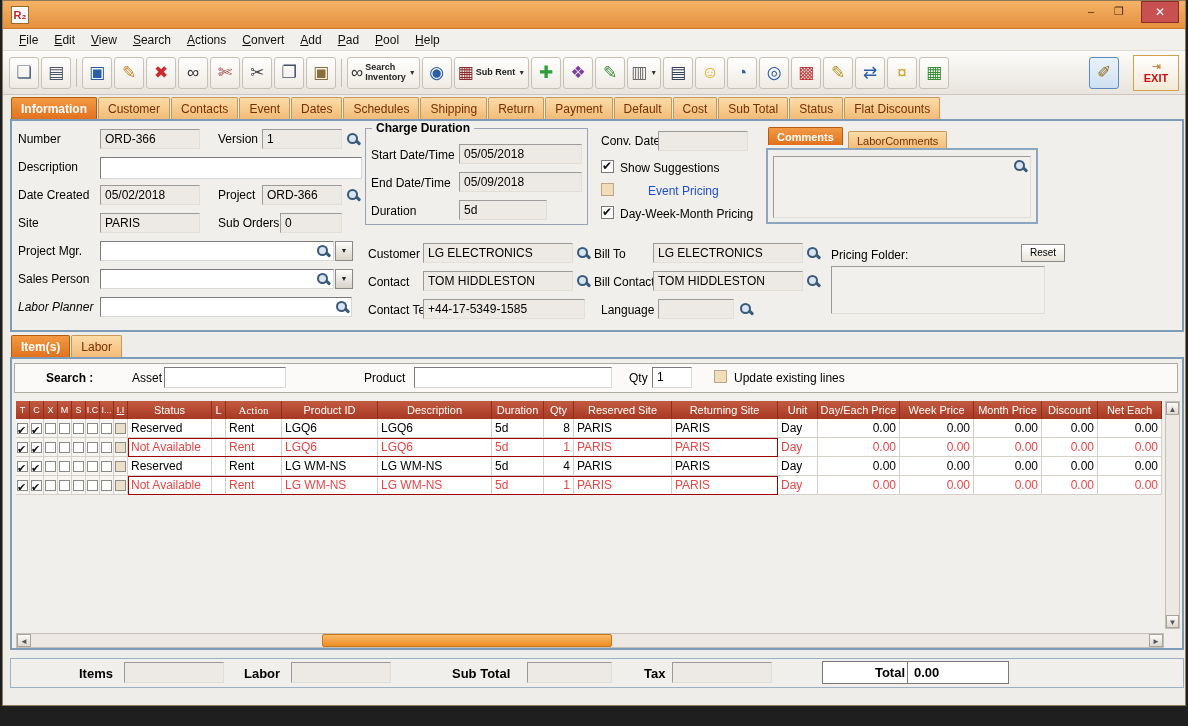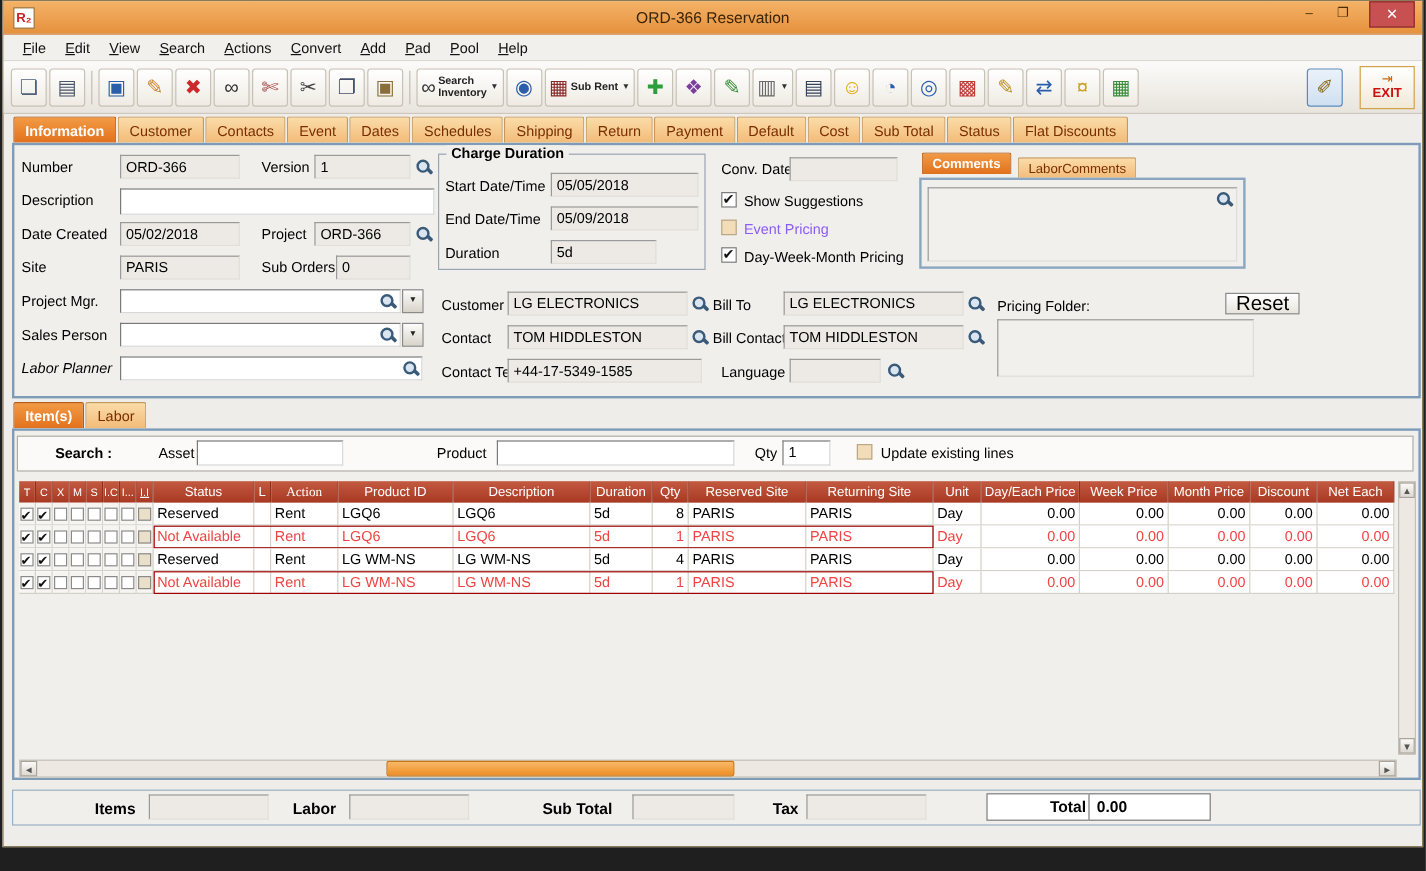--- a/index.html
+++ b/index.html
@@ -46,21 +46,21 @@
     border-radius:2px 2px 0 0; white-space:nowrap; }
   .tab.sel { background:linear-gradient(#F29A45,#E2711C); color:#fff; font-weight:bold; border-color:#B85A10; }
   .tab.small { height:18px; line-height:18px; font-size:11px; padding:0 8px; }
 
   
   .panel { position:absolute; left:7px; top:118px; width:1174px; height:213px; background:#F1EFEC; border:2px solid #7E9CB8; }
   .ipanel { position:absolute; left:7px; top:356px; width:1174px; height:293px; background:#F1EFEC; border:2px solid #7E9CB8; }
   .itabs { position:absolute; top:334px; left:8px; height:22px; display:flex; gap:1px; align-items:flex-end; }
 
   .lbl { position:absolute; font-size:12px; color:#000; white-space:nowrap; }
-  .lbl.dim { color:#8b5cf6; }
+  .lbl.dim { color:#1d4ed8;margin-left:28px; }
   .lbl.b { font-weight:bold; }
   .fld { position:absolute; height:20px; background:#EDEAE5; border:1px solid; border-color:#9A9A9A #E2DED8 #E2DED8 #9A9A9A;
     font-size:12px; padding:2px 4px; color:#000; overflow:hidden; white-space:nowrap; }
   .fld.white { background:#fff; border-color:#7A7A7A #D8D8D8 #D8D8D8 #7A7A7A; }
 
   .mag { position:absolute; width:15px; height:15px; }
   .mag::before { content:""; position:absolute; left:2px; top:2px; width:7px; height:7px;
     border:2px solid #3A5A7A; border-radius:50%; background:#D9E5F1; }
   .mag::after { content:""; position:absolute; left:10px; top:10px; width:6px; height:3px;
     background:#3A5A7A; transform:rotate(45deg); border-radius:1px; }
@@ -70,21 +70,21 @@
 
   .cbx { position:absolute; width:13px; height:13px; background:#fff; border:1px solid #7A7A7A; }
   .cbx.checked::before { content:"✔"; position:absolute; left:0px; top:-2px; font-size:12px; color:#111; }
   .cbx.disabled { background:#F2DDB8; border-color:#B8A888; }
 
   .groupbox { position:absolute; border:1px solid #9AA4B4; }
   .group-title { position:absolute; top:-8px; left:6px; background:#F1EFEC; padding:0 4px; font-size:12px; font-weight:bold; white-space:nowrap; }
 
   .comments-box { position:absolute; border:2px solid #8AA6C0; background:#F1EFEC; }
   .sunken { position:absolute; background:#F2F0ED; border:1px solid; border-color:#9A9A9A #E0DCD6 #E0DCD6 #9A9A9A; }
-  .reset-btn { position:absolute; height:18px; padding:0 8px; font-size:17px; line-height:16px;
+  .reset-btn { position:absolute; height:18px; padding:0 8px; font-size:10px; line-height:16px;
     background:linear-gradient(#FFFFFF,#E8E4DC); border:1px solid #8A8A8A; }
 
   
   .sstrip { position:absolute; left:2px; top:4px; width:1164px; height:30px; background:#FBFAF8; border:1px solid #B0ACA4; }
 
   
   .tbl { position:absolute; left:4px; top:42px; }
   .trow { display:flex; height:19px; background:#fff; position:relative; }
   .trow.hdr { height:18px; background:none; }
   .th { background:linear-gradient(#C25A40,#A83822); color:#fff; font-size:11px; height:18px; line-height:18px;
@@ -116,21 +116,20 @@
     text-align:left; padding:3px 6px; }
 </style>
 </head>
 <body>
 
 <div id="stage">
 <div id="win">
 
   <div class="titlebar">
     <div class="app-icon">R₂</div>
-    <div class="title-text">ORD-366 Reservation</div>
     <div class="winctl" style="right:80px;">–</div>
     <div class="winctl" style="right:52px;">❐</div>
     <div class="winctl close" style="right:6px; top:0;">✕</div>
   </div>
 
   <div class="menubar">
         <span class="menu-item">File</span>
         <span class="menu-item">Edit</span>
         <span class="menu-item">View</span>
         <span class="menu-item">Search</span>

